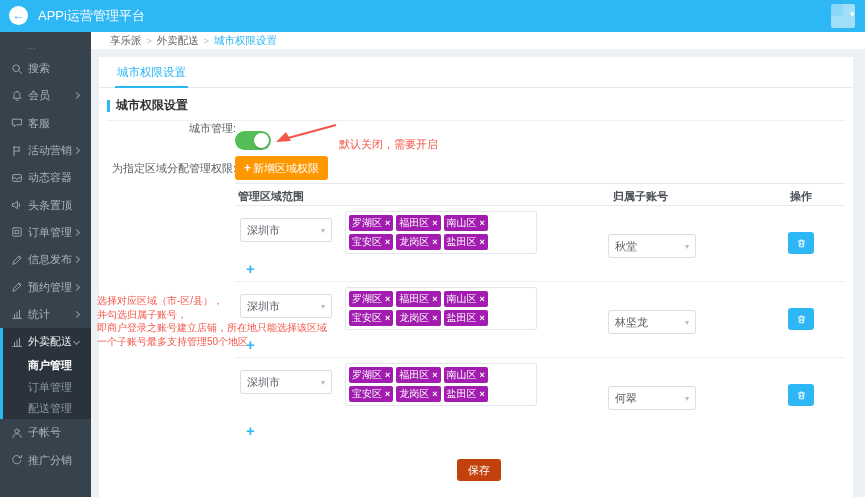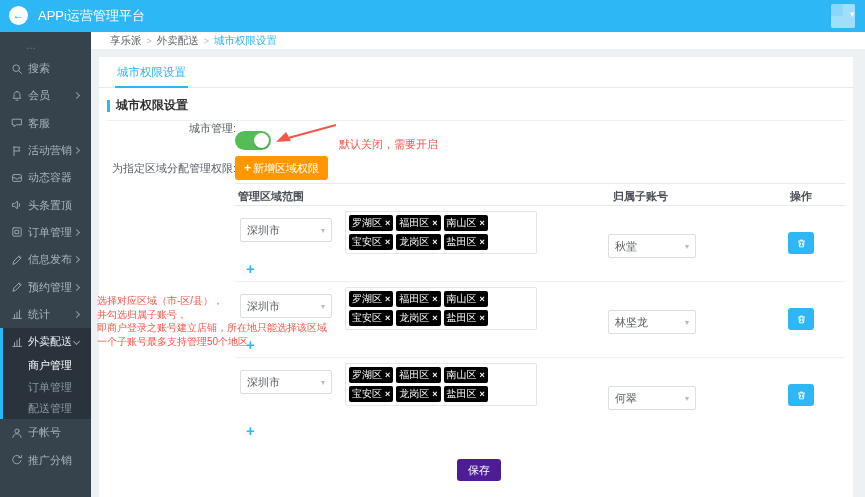--- a/index.html
+++ b/index.html
@@ -16,21 +16,21 @@
   .side-item { height:27.3px; display:flex; align-items:center; padding-left:11px; color:#aab5bd; font-size:11px; cursor:pointer; position:relative; white-space:nowrap; }
   .side-item .lbl { margin-left:5px; }
   .side-icon { width:12px; height:12px; color:#97a3ad; flex:0 0 12px; }
   .side-icon svg { width:12px; height:12px; display:block; stroke:currentColor; fill:none; stroke-width:1; stroke-linecap:round; stroke-linejoin:round; }
   .chev { position:absolute; right:12px; width:5px; height:5px; border-right:1px solid #8d98a2; border-bottom:1px solid #8d98a2; }
   .chev.r { transform:rotate(-45deg); }
   .chev.d { transform:rotate(45deg); top:11px; }
   .active-block { background:#2a333c; border-left:3px solid #2db7f5; }
   .active-block .side-item { padding-left:8px; color:#e8edf1; }
   .sub-item { height:21.3px; display:flex; align-items:center; padding-left:25px; color:#8d98a3; font-size:11px; cursor:pointer; }
-  .sub-item.on { color:#ffffff; font-weight:normal; }
+  .sub-item.on { color:#ffffff; font-weight:bold; }
   
   .breadcrumb { position:absolute; left:91px; top:32px; width:774px; height:17px; background:#fff; display:flex; align-items:center; padding-left:19px; font-size:10.5px; z-index:3; }
   .crumb { color:#5a6066; cursor:pointer; }
   .crumb.active { color:#2db7f5; cursor:default; }
   .crumb-sep { color:#b7bdc3; margin:0 5px; font-size:9px; }
   
   .panel { position:absolute; left:99px; top:57px; width:754px; bottom:0; background:#fff; z-index:2; }
   .tabbar { position:absolute; left:0; top:0; width:100%; height:31px; border-bottom:1px solid #e6eaec; }
   .tab { position:absolute; left:16px; top:0; height:31px; line-height:30px; color:#2db7f5; font-size:11.5px; border-bottom:2px solid #2db7f5; padding:0 2px; cursor:pointer; }
   .sec-title { position:absolute; left:8px; top:40px; display:flex; align-items:center; font-size:12px; font-weight:bold; color:#303133; }
@@ -52,30 +52,30 @@
   .thead { position:relative; height:23px; border-top:1px solid #e6eaec; border-bottom:1px solid #e6eaec; font-size:11px; font-weight:bold; color:#4a5056; }
   .thead span { position:absolute; top:5px; }
   .th1 { left:3px; } .th2 { left:378px; } .th3 { left:555px; }
   .trow { position:relative; height:76px; border-bottom:1px solid #eef1f3; }
   .trow:last-child { height:89px; border-bottom:none; }
   .sel { position:absolute; border:1px solid #dcdfe6; border-radius:2px; background:#fff; font-size:11px; color:#5a6066; display:flex; align-items:center; padding:0 6px; cursor:pointer; }
   .sel .caret { position:absolute; right:6px; color:#b6bcc4; font-size:8px; }
   .city-sel { left:5px; top:12px; width:92px; height:24px; }
   .acct-sel { left:373px; top:28px; width:88px; height:24px; }
   .tags-box { position:absolute; left:110px; top:5px; width:192px; min-height:41px; border:1px solid #e3e7ea; border-radius:2px; padding:3px; display:flex; flex-wrap:wrap; gap:3px; align-content:flex-start; }
-  .tag { background:#000000; color:#fff; font-size:10px; line-height:15px; padding:0 3px; border-radius:2px; white-space:nowrap; }
+  .tag { background:#a21caf; color:#fff; font-size:10px; line-height:15px; padding:0 3px; border-radius:2px; white-space:nowrap; }
   .tag .x { font-weight:bold; margin-left:3px; cursor:pointer; font-size:9px; }
   .row-plus { position:absolute; left:11px; top:54px; color:#2db7f5; font-size:15px; font-weight:bold; cursor:pointer; }
   .trow:last-child .row-plus { top:64px; }
   .del-btn { position:absolute; left:553px; top:26px; width:26px; height:22px; background:#2db7f5; border:none; border-radius:3px; cursor:pointer; display:flex; align-items:center; justify-content:center; }
   .del-btn svg { width:11px; height:11px; stroke:#fff; fill:none; stroke-width:1; }
   
   .annotation { position:absolute; left:-2px; top:237px; width:244px; color:#f4564a; font-size:10px; line-height:13.5px; }
   
-  .save-btn { position:absolute; left:358px; top:402px; width:44px; height:22px; background:#4c1d95; color:#fff; border:none; border-radius:3px; font-size:11px; cursor:pointer; }
+  .save-btn { position:absolute; left:358px; top:402px; width:44px; height:22px; background:#c2410c; color:#fff; border:none; border-radius:3px; font-size:11px; cursor:pointer; }
 </style>
 </head>
 <body>
 
 <div class="header">
   <div class="back-btn">←</div>
   <div class="app-title">APPi运营管理平台</div>
   <div class="avatar"></div>
   <div class="hdr-caret">▾</div>
 </div>

